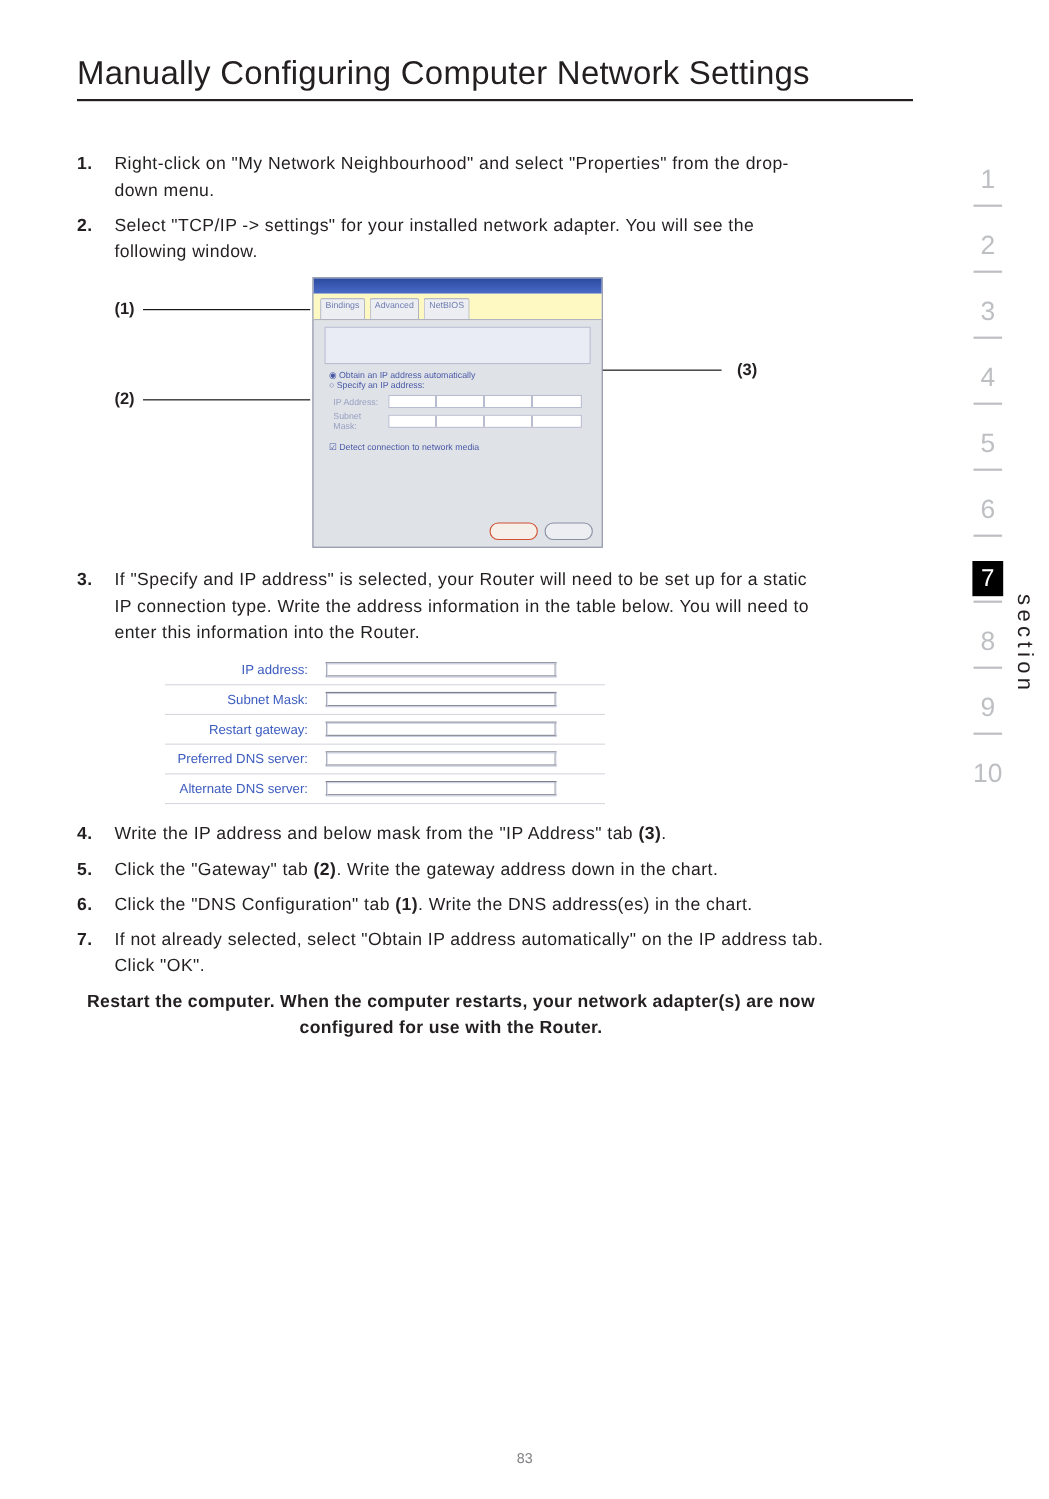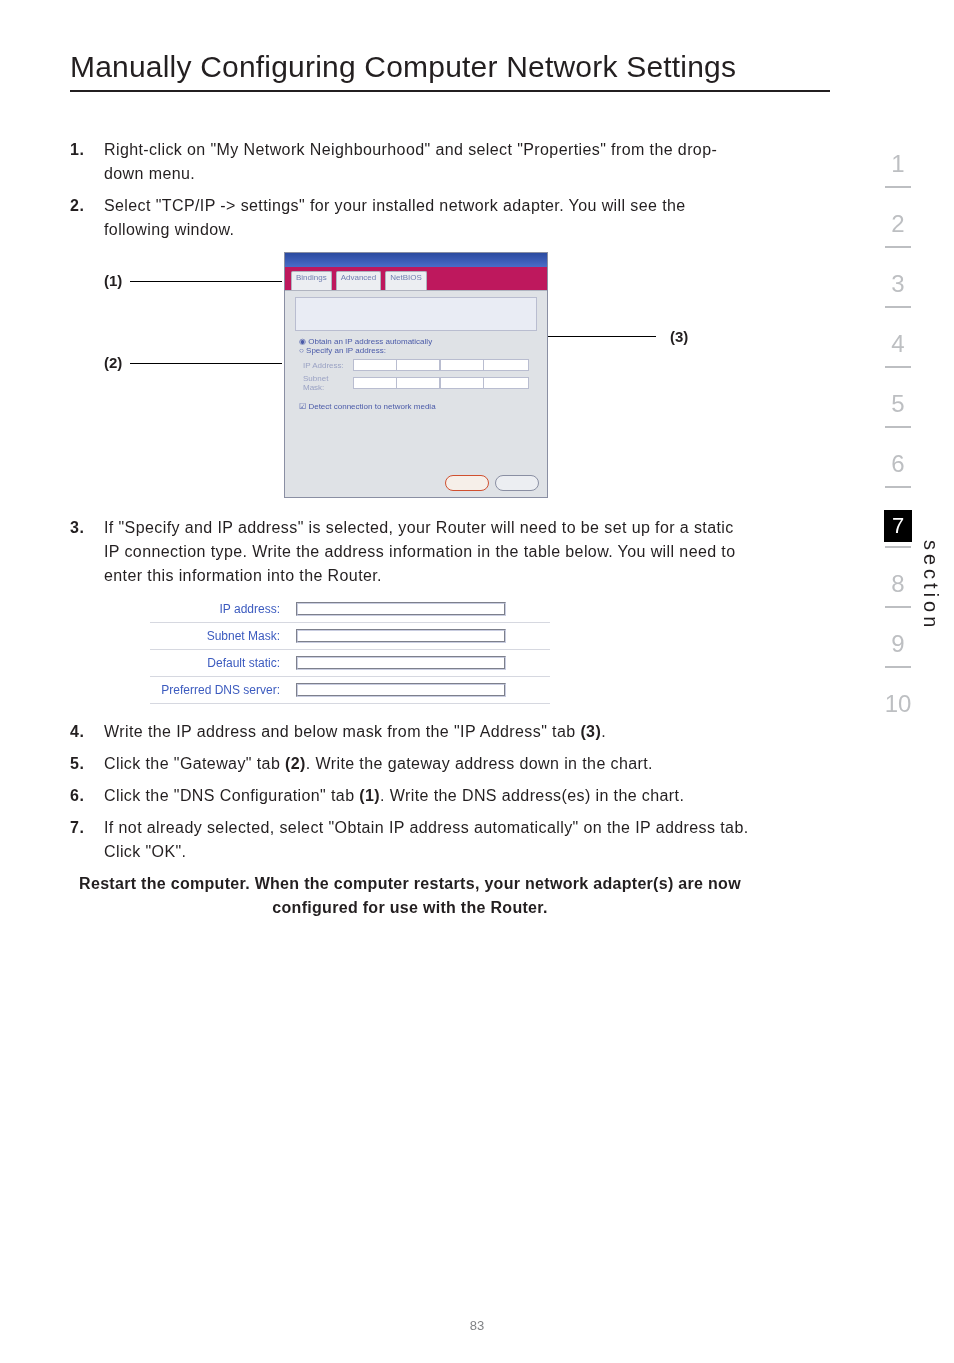--- a/index.html
+++ b/index.html
@@ -108,21 +108,21 @@
     color: #6f7db0;
     overflow: hidden;
     filter: blur(0.6px);
   }
   .mock-dialog .titlebar {
     height: 14px;
     background: linear-gradient(#2b4aa0,#4a6cc8);
   }
   .mock-dialog .tabs {
     height: 24px;
-    background: #be185d;
+    background: #fef9c3;
     border-bottom: 1px solid #b0b4c0;
     padding: 4px 6px 0 6px;
     display:flex; gap:4px;
   }
   .mock-dialog .tabs span{
     background:#eceef2; border:1px solid #b0b4c0; border-bottom:none;
     padding:1px 4px; border-radius:2px 2px 0 0;
   }
   .mock-dialog .body1 {
     margin:6px 10px; height:34px;
@@ -317,31 +317,37 @@
               <div class="box"></div>
             </td>
           </tr>
       <tr>
             <td class="label">Subnet Mask:</td>
             <td class="input">
               <div class="box"></div>
             </td>
           </tr>
       <tr>
-            <td class="label">Default static:</td>
+            <td class="label">Restart gateway:</td>
             <td class="input">
               <div class="box"></div>
             </td>
           </tr>
       <tr>
             <td class="label">Preferred DNS server:</td>
             <td class="input">
               <div class="box"></div>
             </td>
           </tr>
+      <tr>
+            <td class="label">Alternate DNS server:</td>
+            <td class="input">
+              <div class="box"></div>
+            </td>
+          </tr>
     </tbody>
       </table>
 
     <ol class="steps">
       <li>
         <span class="num">4.</span>
         <span class="body">
           <span>Write the IP address and below mask from the "IP Address" tab </span><span class="bold">(3)</span><span>.</span>
         </span>
       </li>

